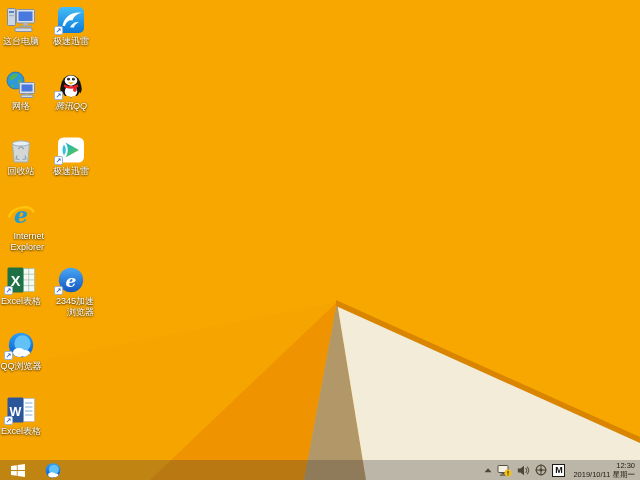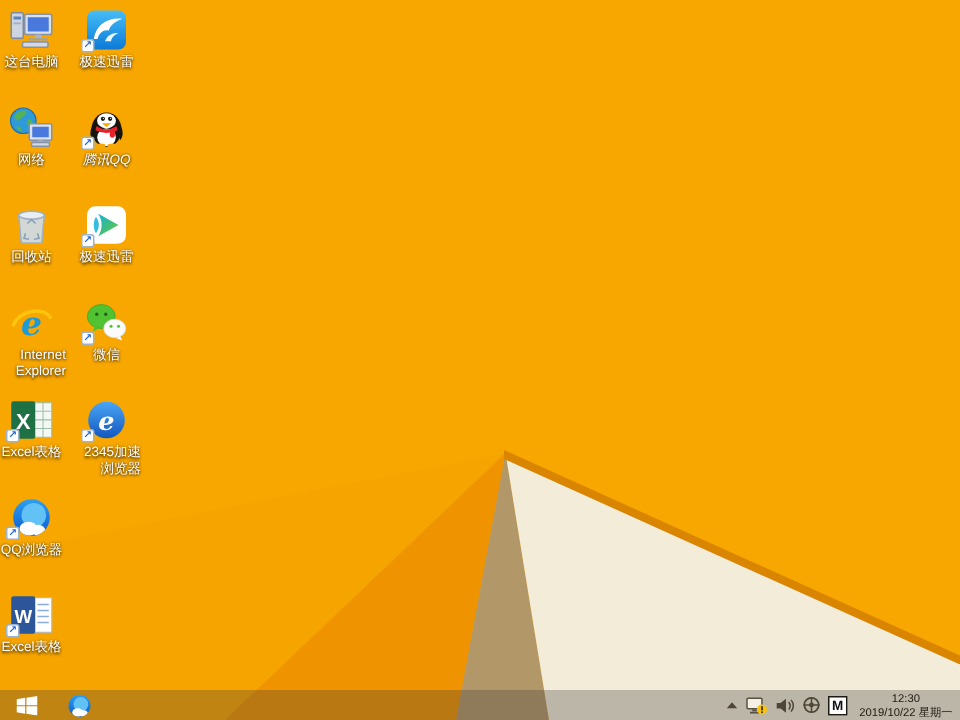--- a/index.html
+++ b/index.html
@@ -31,21 +31,21 @@
   #taskbar{position:absolute;left:0;right:0;bottom:0;height:20px;z-index:5;
     background:rgba(62,56,60,.30);display:flex;align-items:center;}
   .tb-btn{height:20px;display:flex;align-items:center;justify-content:center;}
   #start-button{width:36px;}
   #pinned-qq-browser{width:26px;margin-left:4px;}
   #pinned-qq-browser svg{width:18px;height:17px;}
   #tray{margin-left:auto;display:flex;align-items:center;gap:5px;padding-right:5px;}
   .tray-ic{display:flex;align-items:center;justify-content:center;}
   #ime-box{width:13px;height:13px;background:#fdfdfd;border:1px solid #1d1a12;box-sizing:border-box;
     color:#111;font-size:9px;line-height:11px;font-weight:bold;text-align:center;}
-  #clock{margin-left:3px;text-align:center;color:#1f1a10;font-size:7.5px;line-height:9px;white-space:nowrap;}
+  #clock{margin-left:3px;text-align:right;color:#1f1a10;font-size:7.5px;line-height:9px;white-space:nowrap;}
 </style>
 </head>
 <body>
 
 <div id="screen" style="--wp-base: #F8A701; --wp-facet-left: #F6A500; --wp-facet-mid: #EF9400; --wp-tan: #B29768; --wp-cream: #F2ECD8; --wp-edge-sh: #D98500; --wp-edge-hi: #FFC23E;">
 
   <div class="wp-layer wp-base"></div>
   <div class="wp-layer wp-facet-left"></div>
   <div class="wp-layer wp-facet-mid"></div>
   <div class="wp-layer wp-tan"></div>
@@ -151,36 +151,20 @@
       </div>
       <div class="dicon" style="left: -2px; top: 201px;">
         <div class="dart">
           <svg viewBox="0 0 30 28" width="30" height="28">
             <text x="15" y="22" text-anchor="middle" font-family="DejaVu Serif,serif" font-style="italic" font-weight="bold" font-size="22" fill="#1d9bd7">e</text>
             <path d="M3 15.5 C7.5 5.5 23 3.5 27.5 10.5" stroke="#ffc40c" stroke-width="2.4" fill="none" stroke-linecap="round"></path>
           </svg>
         </div>
         <div class="dlabel">Internet Explorer</div>
       </div>
-      <div class="dicon" style="left: 48px; top: 201px;">
-        <div class="dart">
-          <svg viewBox="0 0 30 28" width="30" height="28">
-            <ellipse cx="11.5" cy="10" rx="9.3" ry="8" fill="#51c332" stroke="#3da427" stroke-width="0.5"></ellipse>
-            <path d="M7 16.5 L6 20 L10 18 Z" fill="#51c332"></path>
-            <circle cx="8.5" cy="8.5" r="1.1" fill="#2a5d1d"></circle>
-            <circle cx="14.5" cy="8.5" r="1.1" fill="#2a5d1d"></circle>
-            <ellipse cx="20.5" cy="18" rx="7.3" ry="6.2" fill="#fbfbfb" stroke="#d7dcd4" stroke-width="0.6"></ellipse>
-            <path d="M24 23 L25.5 26 L21.5 24.5 Z" fill="#fbfbfb"></path>
-            <circle cx="18" cy="16.5" r="1" fill="#51c332"></circle>
-            <circle cx="23" cy="16.5" r="1" fill="#51c332"></circle>
-          </svg>
-          <span class="sc-arrow">↗</span>
-        </div>
-        <div class="dlabel">微信</div>
-      </div>
       <div class="dicon" style="left: -2px; top: 266px;">
         <div class="dart">
           <svg viewBox="0 0 30 28" width="30" height="28">
             <rect x="17" y="2.5" width="11.5" height="23" fill="#f4f8f5" stroke="#9dbfa9" stroke-width="0.7"></rect>
             <path d="M17 8.2 h11.5 M17 13.9 h11.5 M17 19.6 h11.5 M22.7 2.5 v23" stroke="#9dbfa9" stroke-width="0.7"></path>
             <rect x="1.5" y="1.5" width="16" height="25" rx="1.5" fill="#1e7145"></rect>
             <text x="9.5" y="20" text-anchor="middle" font-family="Liberation Sans,sans-serif" font-weight="bold" font-size="14.5" fill="#fff">X</text>
           </svg>
           <span class="sc-arrow">↗</span>
         </div>
@@ -297,17 +281,17 @@
       <span class="tray-ic">
           <svg viewBox="0 0 12 12" width="12" height="12">
             <circle cx="6" cy="6" r="4.8" fill="none" stroke="#4e4636" stroke-width="1.2"></circle>
             <path d="M6 0.6 V11.4 M0.6 6 H11.4" stroke="#4e4636" stroke-width="1"></path>
             <circle cx="6" cy="6" r="1.6" fill="#4e4636"></circle>
           </svg>
         </span>
       <span id="ime-box">M</span>
       <div id="clock">
         <div>12:30</div>
-        <div>2019/10/22 星期一</div>
+        <div>2019/10/11 星期一</div>
       </div>
     </div>
   </div>
 </div>
 
 </body></html>

